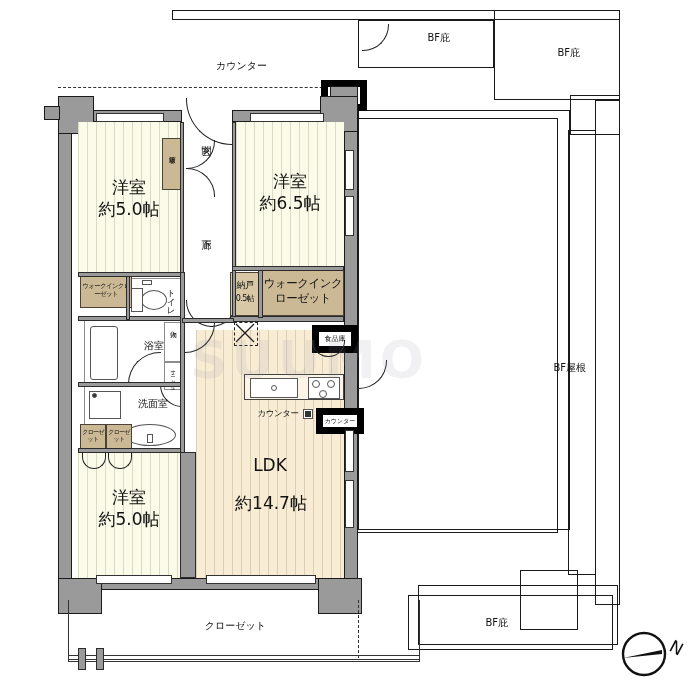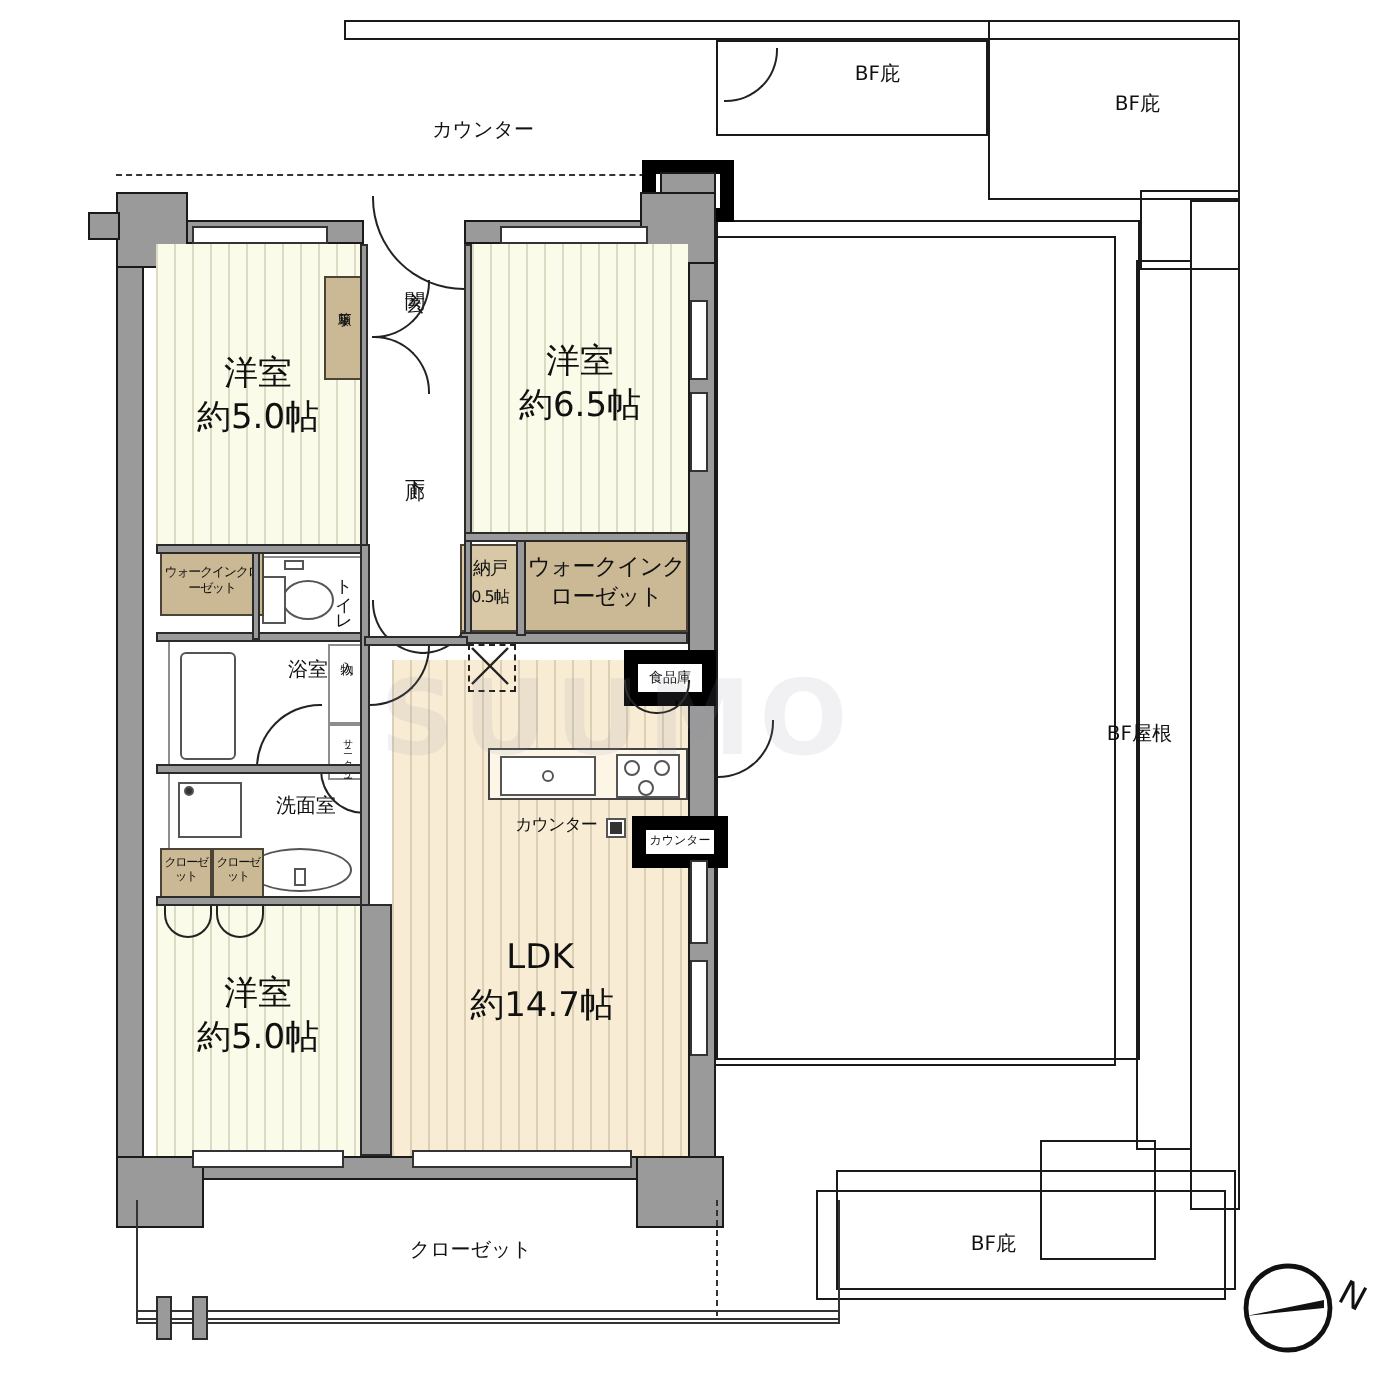--- a/index.html
+++ b/index.html
@@ -110,21 +110,21 @@
 
   <div class="abs room-cream hatch-floor" style="left:236px;top:122px;width:108px;height:148px;"></div>
   <span class="lbl big" style="left:260px;top:172px;width:60px;">洋室</span>
   <span class="lbl big" style="left:248px;top:194px;width:84px;">約6.5帖</span>
 
   <div class="abs room-cream hatch-floor" style="left:78px;top:452px;width:102px;height:126px;"></div>
   <span class="lbl big" style="left:99px;top:488px;width:60px;">洋室</span>
   <span class="lbl big" style="left:89px;top:510px;width:80px;">約5.0帖</span>
 
   <div class="abs room-ldk hatch-floor" style="left:196px;top:330px;width:148px;height:248px;"></div>
-  <span class="lbl big" style="left:240px;top:470px;width:60px;">LDK</span>
+  <span class="lbl big" style="left:240px;top:456px;width:60px;">LDK</span>
   <span class="lbl big" style="left:226px;top:494px;width:90px;">約14.7帖</span>
 
   <div class="abs room-plain" style="left:182px;top:122px;width:52px;height:100px;"></div>
   <span class="lbl mid vert" style="left:201px;top:138px;">玄関</span>
 
   <div class="abs room-tan" style="left:162px;top:138px;width:22px;height:52px;"></div>
   <span class="lbl vert xxs" style="left:169px;top:152px;">下駄箱</span>
 
   <div class="abs room-plain" style="left:182px;top:222px;width:52px;height:100px;"></div>
   <span class="lbl mid vert" style="left:201px;top:232px;">廊下</span>
@@ -142,21 +142,21 @@
   <div class="door-arc" style="left:210px;top:300px;width:26px;height:26px;
               border-radius:0 0 26px 0;border-top:none;border-left:none;"></div>
 
   <div class="abs room-white" style="left:128px;top:278px;width:54px;height:42px;"></div>
   <span class="lbl vert xs" style="left:167px;top:283px;">トイレ</span>
   <div class="fx fxr" style="left:141px;top:290px;width:26px;height:20px;"></div>
   <div class="fx" style="left:131px;top:288px;width:12px;height:24px;"></div>
   <div class="fx" style="left:142px;top:280px;width:10px;height:5px;"></div>
 
   <div class="abs room-white" style="left:84px;top:320px;width:98px;height:66px;"></div>
-  <span class="lbl mid" style="left:118px;top:330px;width:46px;">浴室</span>
+  <span class="lbl mid" style="left:118px;top:340px;width:46px;">浴室</span>
   <div class="fx" style="left:90px;top:326px;width:28px;height:54px;border-radius:3px;"></div>
   <div class="door-arc" style="left:128px;top:352px;width:32px;height:32px;
               border-radius:32px 0 0 0;border-bottom:none;border-right:none;"></div>
 
   <div class="abs room-white" style="left:84px;top:386px;width:98px;height:66px;"></div>
   <span class="lbl mid" style="left:104px;top:398px;width:64px;">洗面室</span>
   <div class="fx" style="left:89px;top:391px;width:32px;height:28px;"></div>
   <div class="fx" style="left:92px;top:393px;width:5px;height:5px;border-radius:50%;background:#333;"></div>
   <div class="fx fxr" style="left:124px;top:424px;width:52px;height:22px;"></div>
   <div class="fx" style="left:147px;top:434px;width:6px;height:9px;"></div>

